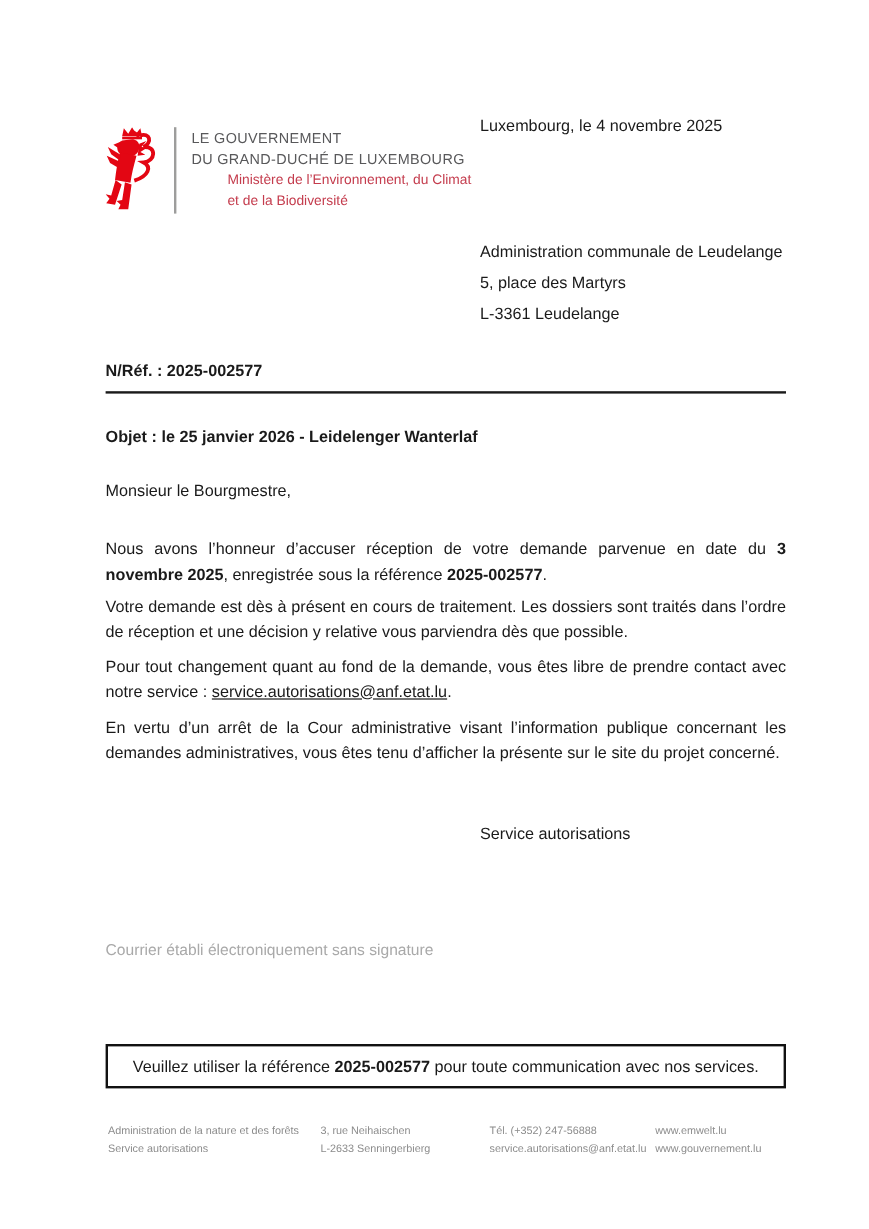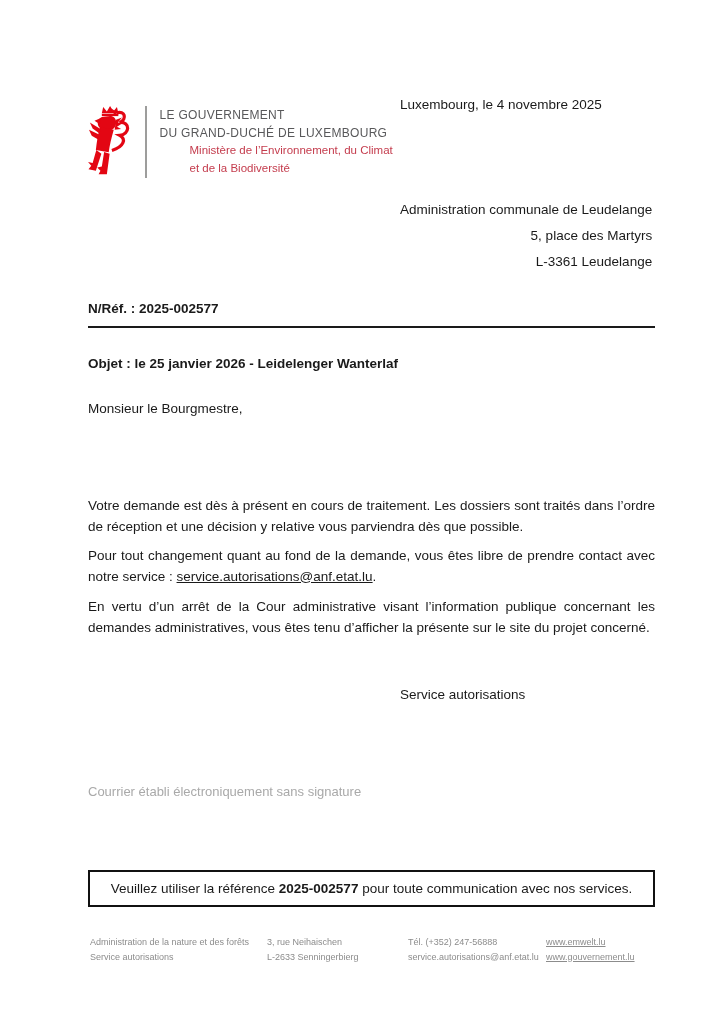--- a/index.html
+++ b/index.html
@@ -52,21 +52,20 @@
     left: 400px;
     top: 97px;
     font-size: 13.5px;
   }
   .recipient {
     position: absolute;
     left: 400px;
     top: 197px;
     font-size: 13.5px;
     line-height: 26px;
-    text-align: right;
   }
 
   
   .reference {
     position: absolute;
     left: 88px;
     top: 301px;
     font-size: 13.5px;
     font-weight: 700;
   }
@@ -146,21 +145,21 @@
     left: 0;
     width: 724px;
     font-size: 9px;
     line-height: 14.5px;
     color: var(--footer-gray);
   }
   .footer-col { position: absolute; top: 0; white-space: nowrap; }
   #fcol1 { left: 90px; }
   #fcol2 { left: 267px; }
   #fcol3 { left: 408px; }
-  #fcol4 { left: 546px; text-decoration: underline; }
+  #fcol4 { left: 546px; }
 </style>
 </head>
 <body>
 
 <div class="page">
 
   <div class="logo">
     <svg width="46" height="78" viewBox="0 0 100 170" aria-hidden="true">
       <g fill="var(--lion-red)">
 
@@ -201,20 +200,21 @@
     <div>5, place des Martyrs</div>
     <div>L-3361 Leudelange</div>
   </div>
 
   <div class="reference">N/Réf. : 2025-002577</div>
   <div class="ref-rule"></div>
 
   <div class="subject">Objet : le 25 janvier 2026 - Leidelenger Wanterlaf</div>
 
   <div class="salutation">Monsieur le Bourgmestre,</div>
+  <p class="para" id="p1"><span>Nous avons l’honneur d’accuser réception de votre demande parvenue en date du </span><span class="seg-bold">3 novembre 2025</span><span>, enregistrée sous la référence </span><span class="seg-bold">2025-002577</span><span>.</span></p>
   <p class="para" id="p2"><span>Votre demande est dès à présent en cours de traitement. Les dossiers sont traités dans l’ordre de réception et une décision y relative vous parviendra dès que possible.</span></p>
   <p class="para" id="p3"><span>Pour tout changement quant au fond de la demande, vous êtes libre de prendre contact avec notre service : </span><span class="seg-underline">service.autorisations@anf.etat.lu</span><span>.</span></p>
   <p class="para" id="p4"><span>En vertu d’un arrêt de la Cour administrative visant l’information publique concernant les demandes administratives, vous êtes tenu d’afficher la présente sur le site du projet concerné.</span></p>
 
   <div class="signature">Service autorisations</div>
 
   <div class="electronic-note">Courrier établi électroniquement sans signature</div>
 
   <div class="notice-box">
     <span><span>Veuillez utiliser la référence </span><span class="seg-bold">2025-002577</span><span> pour toute communication avec nos services.</span></span>

